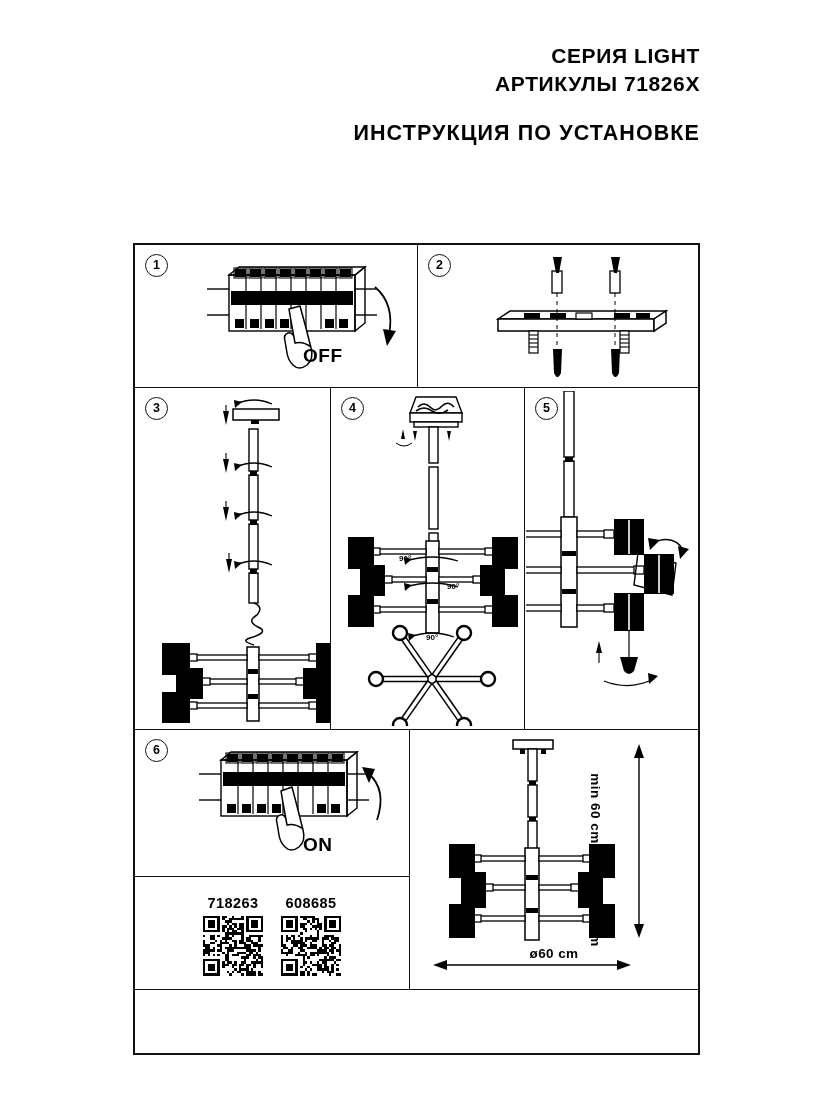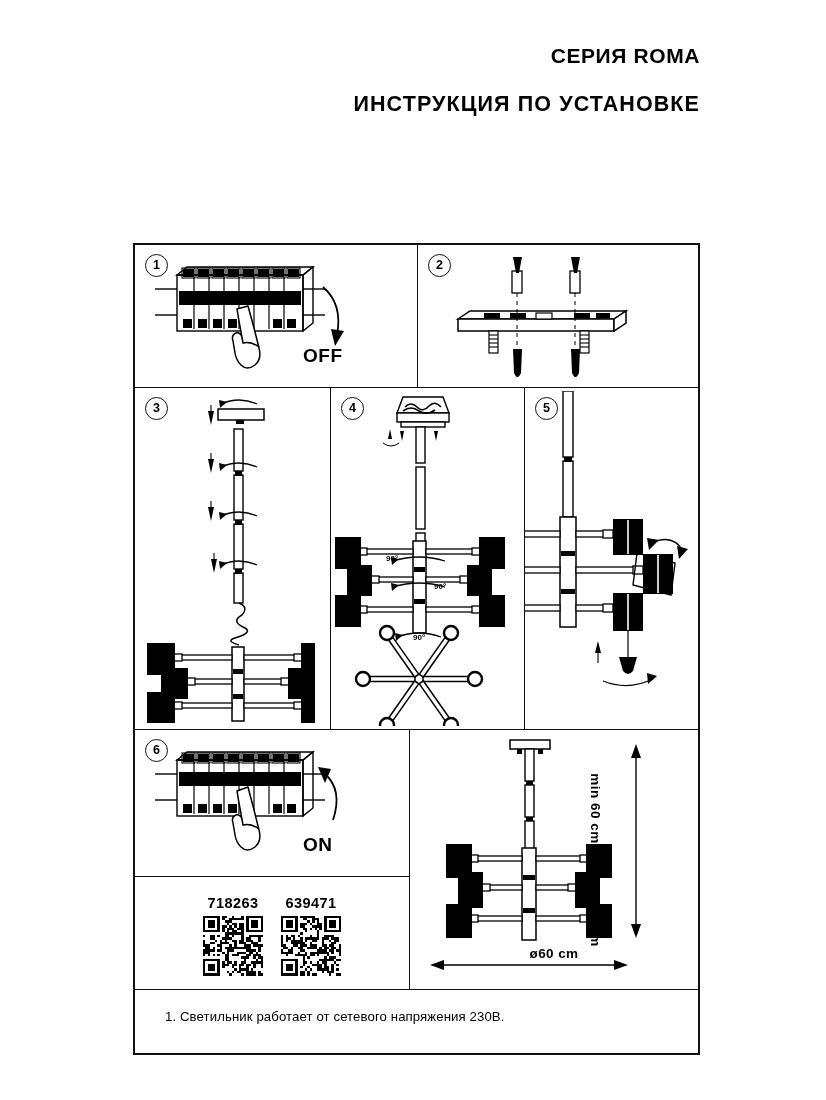--- a/index.html
+++ b/index.html
@@ -110,21 +110,21 @@
     justify-content: center;
     line-height: 1;
   }
 
   .art-row {
     position: absolute;
     left: 0; top: 0;
     width: 100%; height: 100%;
     display: flex;
     align-items: center;
-    justify-content: flex-start;
+    justify-content: flex-end;
   }
   svg { display: block; }
 
   .onoff-label {
     position: absolute;
     font-size: 19px;
     font-weight: bold;
     letter-spacing: 0.5px;
   }
 
@@ -186,21 +186,22 @@
     letter-spacing: 0.1px;
   }
 </style>
 </head>
 <body>
 
 <div id="header">
 
 
   <div id="header-text">
-    <div id="title-series">СЕРИЯ ROMA</div>
+    <div id="title-series">СЕРИЯ LIGHT</div>
+    <div id="title-article">АРТИКУЛЫ 71826X</div>
     <div id="title-instr">
       <div>ИНСТРУКЦИЯ ПО УСТАНОВКЕ</div>
     </div>
   </div>
 
 </div>
 
 <div id="frame">
 
   <div class="cell bb" style="left:0; top:0; width:282px; height:143px;">
@@ -1388,21 +1389,21 @@
             <i></i>
             <i></i>
             <i></i>
             <i></i>
             <i style="background: transparent;"></i>
             <i></i>
             <i></i>
           </div>
       </div>
       <div class="qr-item">
-        <div class="qr-code-num">639471</div>
+        <div class="qr-code-num">608685</div>
         <div class="qr-bitmap">
             <i></i>
             <i></i>
             <i></i>
             <i></i>
             <i></i>
             <i></i>
             <i></i>
             <i style="background: transparent;"></i>
             <i></i>
@@ -2022,17 +2023,16 @@
             <i style="background: transparent;"></i>
             <i></i>
             <i></i>
           </div>
       </div>
     </div>
   </div>
 
   <div class="cell" style="left:0; top:745px; width:563px; height:63px;">
     <div id="notes">
-      <div>1. Светильник работает от сетевого напряжения 230В.</div>
     </div>
   </div>
 
 </div>
 
 </body></html>

